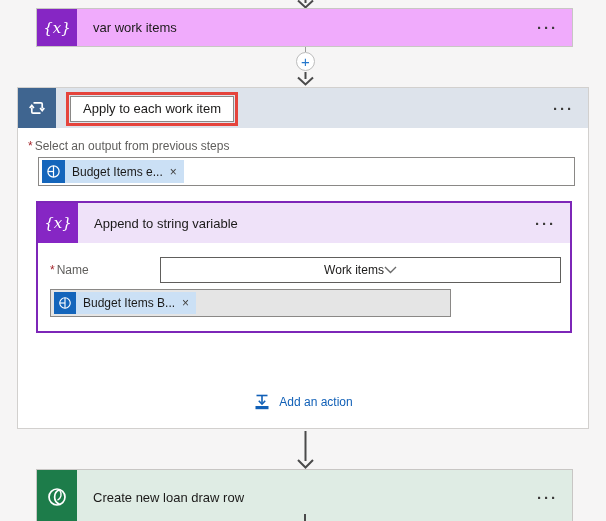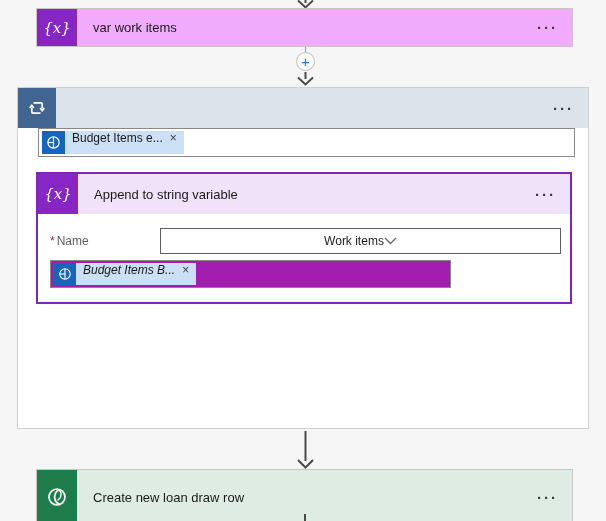--- a/index.html
+++ b/index.html
@@ -67,21 +67,21 @@
   .req { color:#a4262c; margin-right:2px; }
   .select-label { margin:11px 0 4px 10px; }
   .select-input {
     margin-left:20px; width:537px; height:29px; border:1px solid #8a8886;
     background:#fff; display:flex; align-items:center; padding:0 3px; box-sizing:border-box;
     cursor:text;
   }
   .token { display:inline-flex; align-items:stretch; height:23px; cursor:pointer; }
   .token .t-icon { width:23px; background:#1465bb; display:flex; align-items:center; justify-content:center; }
   .token .t-label {
-    background:#cbe0f5; font-size:12px; padding:0 7px; display:flex; align-items:flex-start; gap:7px;
+    background:#cbe0f5; font-size:12px; padding:0 7px; display:flex; align-items:center; gap:7px;
     white-space:nowrap;
   }
   .token .t-close { color:#40403f; font-size:12px; cursor:pointer; }
 
   
   .append-card {
     margin:15px 0 0 18px; width:536px; border:2px solid #7d26b8; background:#fff;
     box-sizing:border-box;
   }
   .append-header { height:40px; display:flex; align-items:stretch; background:#efe2f9; cursor:pointer; }
@@ -89,21 +89,21 @@
   .append-body { padding:8px 0 14px 0; }
   .field-row { display:flex; align-items:center; margin:6px 0 0 12px; }
   .row-label { width:110px; }
   .dropdown {
     width:401px; height:26px; border:1px solid #605e5c; box-sizing:border-box;
     display:flex; align-items:center; justify-content:center;
     padding:0 10px; font-size:12px; background:#fff; cursor:pointer;
   }
   .value-input {
     width:401px; height:28px; border:1px solid #8a8886; box-sizing:border-box;
-    display:flex; align-items:center; padding:0 3px; background:#a21caf; cursor:text;font-style:italic;
+    display:flex; align-items:center; padding:0 3px; background:#e5e5e5; cursor:text;
   }
   .value-input .token { height:22px; }
   .value-input .t-icon { width:22px; }
 
   
   .add-action {
     margin-top:60px; display:flex; justify-content:center; align-items:center; gap:8px;
     color:#1160b7; font-size:12px; cursor:pointer;
   }
 
@@ -144,23 +144,29 @@
   <div class="apply-container">
     <div class="apply-header">
       <div class="icon-box">
         <svg width="24" height="24" viewBox="0 0 24 24">
           <path d="M8.5 6.8 L16 6.8 Q17.2 6.8 17.2 8 L17.2 12.6" fill="none" stroke="#fff" stroke-width="1.7"></path>
           <polyline points="15.1,12 17.2,14.6 19.3,12" fill="none" stroke="#fff" stroke-width="1.7"></polyline>
           <path d="M15.5 17.2 L8 17.2 Q6.8 17.2 6.8 16 L6.8 11.4" fill="none" stroke="#fff" stroke-width="1.7"></path>
           <polyline points="4.7,12 6.8,9.4 8.9,12" fill="none" stroke="#fff" stroke-width="1.7"></polyline>
         </svg>
       </div>
+      <div class="red-annotation">
+        <div class="header-title-box">Apply to each work item</div>
+      </div>
       <span class="ellipsis">···</span>
     </div>
 
+    <div class="field-label select-label">
+      <span class="req">*</span><span>Select an output from previous steps</span>
+    </div>
 
     <div class="select-input">
       <div class="token">
         <div class="t-icon">
           <svg width="15" height="15" viewBox="0 0 16 16">
             <circle cx="8" cy="8" r="6" fill="none" stroke="#fff" stroke-width="1.3"></circle>
             <line x1="8" y1="2" x2="8" y2="14" stroke="#fff" stroke-width="1.3"></line>
             <line x1="2" y1="8" x2="8" y2="8" stroke="#fff" stroke-width="1.3"></line>
           </svg>
         </div>
@@ -204,20 +210,29 @@
               <div class="t-label">
                 <span>Budget Items B...</span>
                 <span class="t-close">×</span>
               </div>
             </div>
           </div>
         </div>
       </div>
     </div>
 
+    <div class="add-action">
+      <svg width="18" height="18" viewBox="0 0 18 18">
+        <line x1="3.5" y1="2.5" x2="14.5" y2="2.5" stroke="#1160b7" stroke-width="1.6"></line>
+        <line x1="9" y1="2.5" x2="9" y2="10.5" stroke="#1160b7" stroke-width="1.6"></line>
+        <polyline points="5.8,7.8 9,11.2 12.2,7.8" fill="none" stroke="#1160b7" stroke-width="1.6"></polyline>
+        <rect x="2.5" y="13" width="13" height="3.2" fill="#1160b7"></rect>
+      </svg>
+      <span>Add an action</span>
+    </div>
   </div>
 
   <svg class="conn" style="left:296px; top:431px;" width="19" height="38">
     <line x1="9.5" y1="0" x2="9.5" y2="30" stroke="#4a4a4a" stroke-width="2"></line>
     <polyline points="2,29 9.5,36.5 17,29" fill="none" stroke="#4a4a4a" stroke-width="2"></polyline>
   </svg>
 
   <div class="action-card create-card">
     <div class="icon-box">
       <svg width="24" height="24" viewBox="0 0 24 24">

